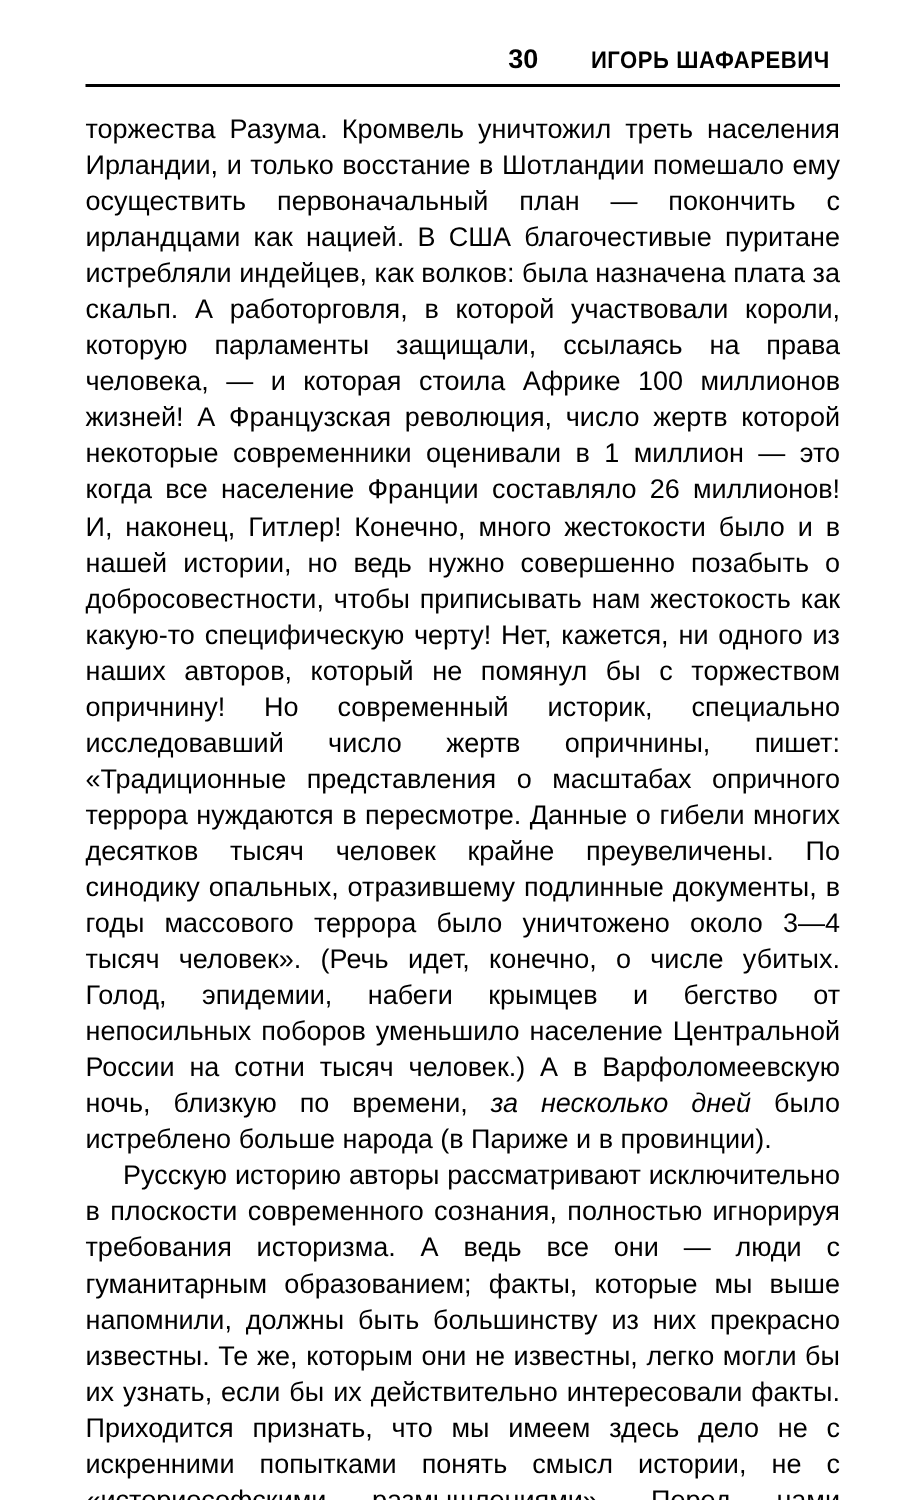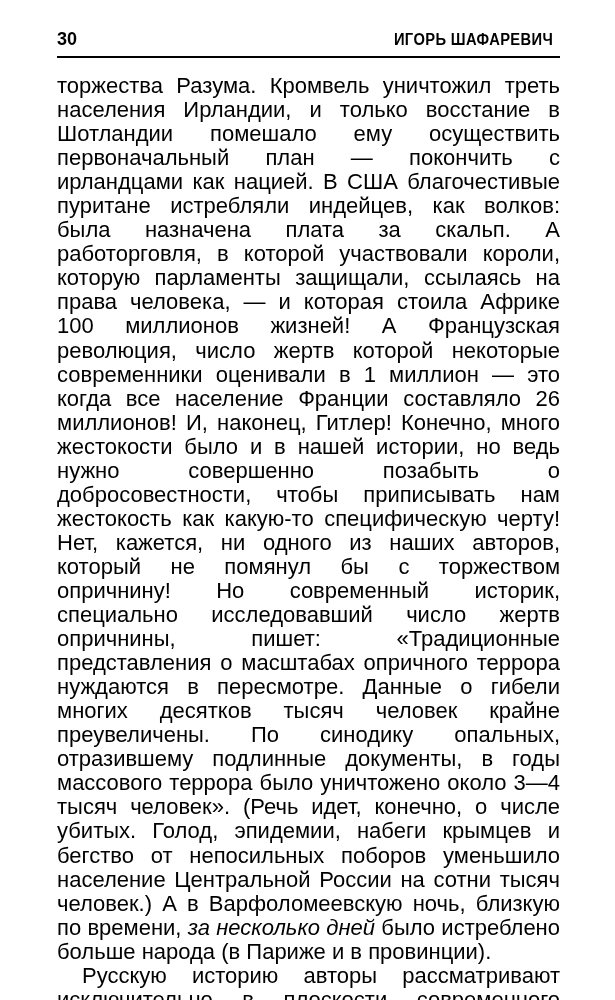--- a/index.html
+++ b/index.html
@@ -19,21 +19,21 @@
   }
 
   
   .running-head {
     position: absolute;
     left: 57px;
     top: 30px;
     width: 503px;
     display: flex;
     align-items: baseline;
-    justify-content: space-between;
+    justify-content: flex-end;
     gap: 28px;
   }
   .folio {
     font-size: 18px;
     font-weight: bold;
     letter-spacing: 0px;
     line-height: 1;
   }
   .head-title {
     font-size: 16px;
@@ -55,21 +55,21 @@
 
   
   .textblock {
     position: absolute;
     left: 57px;
     top: 74px;
     width: 503px;
   }
   .para {
     margin: 0;
-    font-size: 22px;
+    font-size: 18px;
     line-height: 24.05px;
     text-align: justify;
     text-justify: inter-word;
     hyphens: none;
     word-spacing: 0px;
   }
   .para.indent {
     text-indent: 25px;
   }
   .para em {

